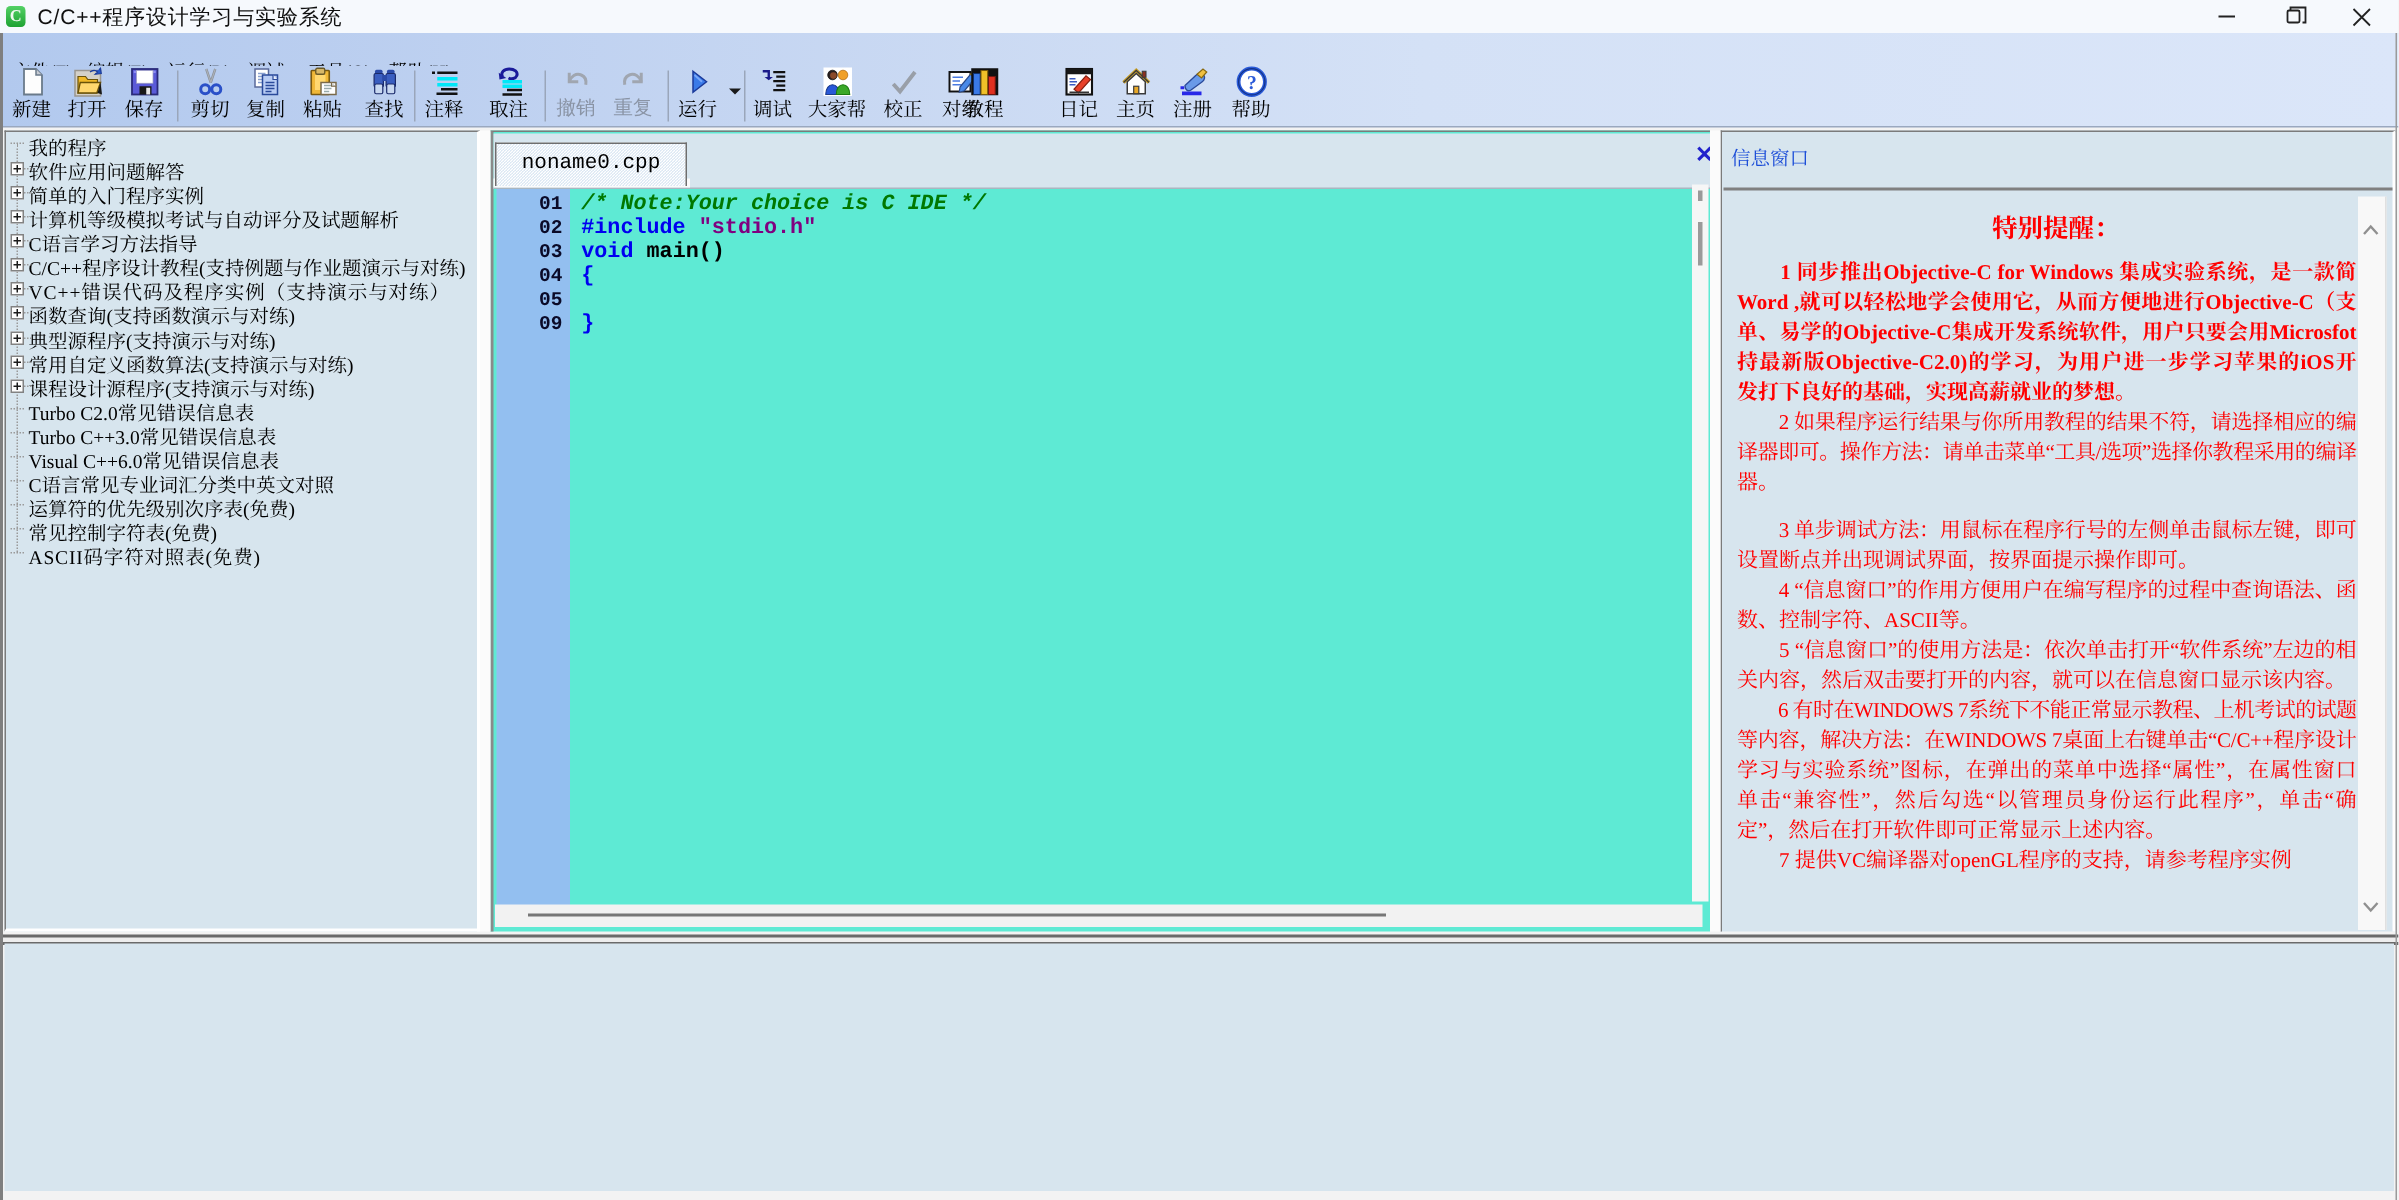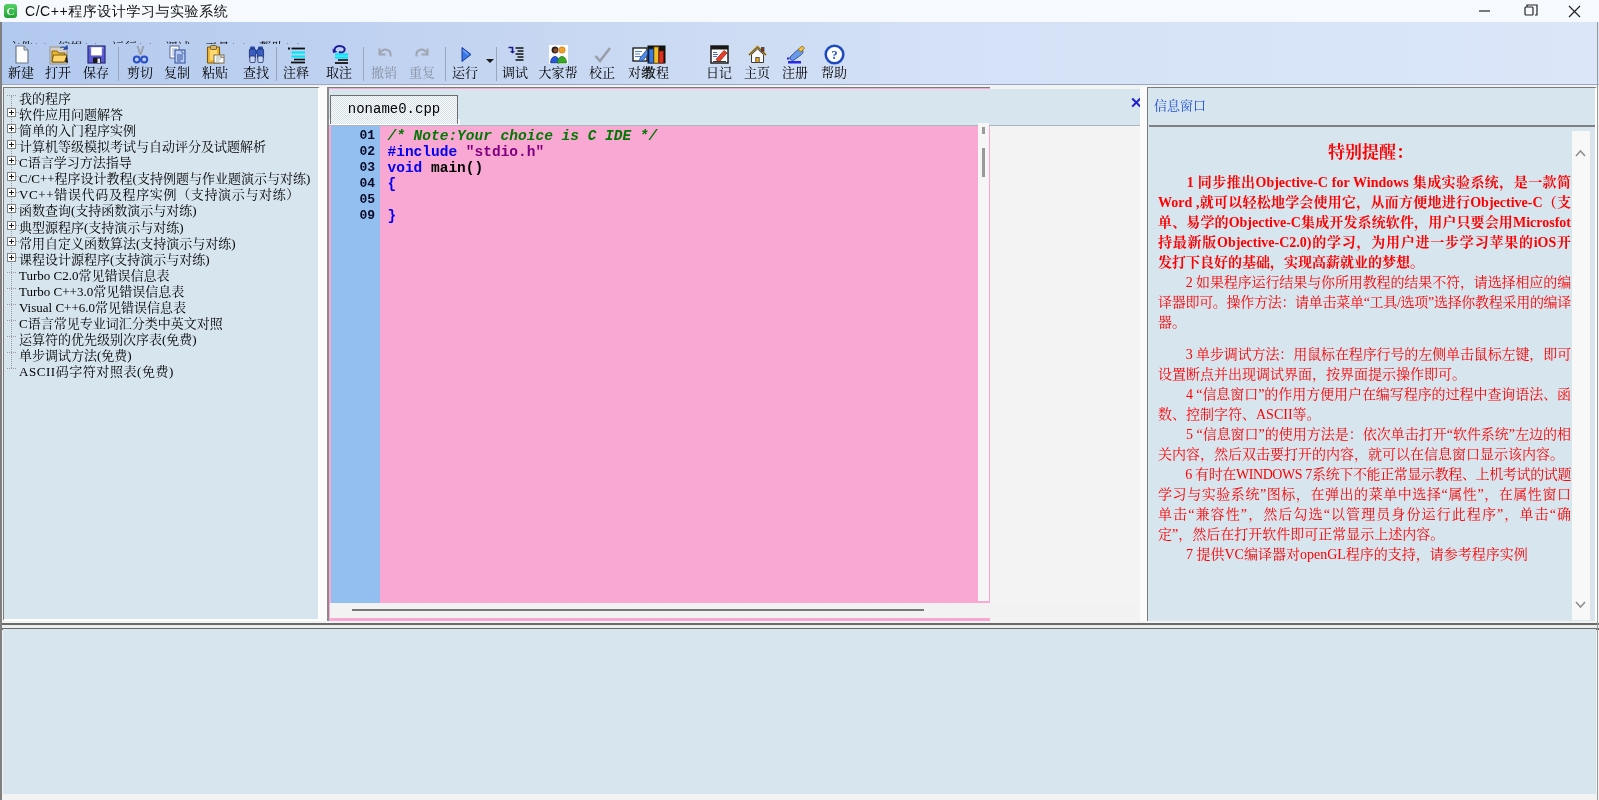--- a/index.html
+++ b/index.html
@@ -10,31 +10,31 @@
 #titleicon{position:absolute;left:4px;top:4px;width:13px;height:14px;border-radius:3px;background:linear-gradient(#53d165,#1ea233);color:#f0f8f0;font-weight:bold;font-size:11px;text-align:center;line-height:14px;font-family:"Liberation Serif",serif;}
 #titletext{position:absolute;left:25px;top:3px;font-size:14px;color:#101010;letter-spacing:0.55px;}
 .winbtn{position:absolute;top:0;width:45px;height:22px;}
 #menubar{position:absolute;left:0;top:22px;width:1599px;height:22px;background:linear-gradient(90deg,#b2c9ee 0px,#bdd0f0 300px,#cbdaf3 650px,#d4e1f6 950px,#dbe6f9 1599px);font-size:12.5px;color:#000;font-family:"Liberation Serif","Noto Serif CJK SC",serif;}
 .mi{position:absolute;top:16px;}
 #toolbar{position:absolute;left:0;top:44px;width:1599px;height:40px;background:linear-gradient(90deg,#b2c9ee 0px,#bdd0f0 300px,#cbdaf3 650px,#d4e1f6 950px,#dbe6f9 1599px);border-bottom:1px solid #9aa8bf;}
 .tbi{position:absolute;top:0px;width:56px;text-align:center;}
 .tbi svg{display:block;margin:0 auto;width:21px;height:21px;}
 .tbl{font-size:13px;color:#000;margin-top:0px;line-height:15px;font-family:"Liberation Serif","Noto Serif CJK SC",serif;}
 .tsep{position:absolute;top:3px;width:1px;height:34px;background:#9aa6ba;}
-.gray{color:#8a94a5;}
+.gray{color:#8a94a5;font-family:Liberation Mono, monospace;}
 
 #tree{position:absolute;left:3px;top:87px;width:317px;height:534px;background:#d7e5ee;border-top:1px solid #7b7b7b;border-left:1px solid #7b7b7b;border-right:2px solid #fff;border-bottom:2px solid #fff;box-sizing:border-box;font-size:13px;color:#000;font-family:"Liberation Serif","Noto Serif CJK SC",serif;}
 .trow{position:absolute;left:15px;white-space:nowrap;}
 .tbox{position:absolute;left:2.5px;width:7px;height:7px;background:#fdfdfd;border:1px solid #828282;}
 .tbox:before{content:"";position:absolute;left:1px;top:3px;width:5px;height:1px;background:#1a1a1a;}
 .tbox:after{content:"";position:absolute;left:3px;top:1px;width:1px;height:5px;background:#1a1a1a;}
 .tdash{position:absolute;left:2.5px;width:9px;height:1px;border-top:1px dotted #9a9a9a;}
 #vline{position:absolute;left:6.5px;top:8px;width:1px;height:272px;border-left:1px dotted #9a9a9a;}
 
-#editor{position:absolute;left:327px;top:87px;width:663px;height:534px;background:#f9a8d4;border-top:1px solid #7b7b7b;border-left:2px solid #8a8a8a;box-sizing:border-box;}
+#editor{position:absolute;left:327px;top:87px;width:813px;height:534px;background:#5eead4;border-top:1px solid #7b7b7b;border-left:2px solid #8a8a8a;box-sizing:border-box;}
 #tabbar{position:absolute;left:0px;top:1px;width:811px;height:37px;background:#d7e5ee;border-bottom:1px solid #aab6c0;box-sizing:border-box;}
 #tab{position:absolute;left:1px;top:6px;width:126px;height:28px;border:1px solid #6e6e6e;border-bottom:none;background-color:#fff;background-image:linear-gradient(45deg,#cfdfee 25%,transparent 25%,transparent 75%,#cfdfee 75%),linear-gradient(45deg,#cfdfee 25%,transparent 25%,transparent 75%,#cfdfee 75%);background-size:2px 2px;background-position:0 0,1px 1px;font-family:"Liberation Mono",monospace;font-size:14px;text-align:center;line-height:27px;}
 #tabx{position:absolute;left:801px;top:5px;color:#2222cc;font-size:15px;font-weight:bold;}
 #gutter{position:absolute;left:2px;top:38px;width:49px;height:478px;background:#93bff0;font-family:"Liberation Mono",monospace;font-size:13px;font-weight:bold;color:#0a0a28;}
 .gnum{position:absolute;right:5px;}
 #code{position:absolute;left:58.5px;top:39.5px;width:700px;font-family:"Liberation Mono",monospace;font-size:14.5px;font-weight:bold;line-height:16px;white-space:pre;}
 .cmt{color:#007800;font-style:italic;}
 .kw{color:#0000f0;}
 .str{color:#800080;}
 #vscroll{position:absolute;right:1px;top:35px;width:11px;height:478px;background:#f6f6f6;}
@@ -320,21 +320,21 @@
       <div class="trow" style="top:176.7px">Turbo C2.0常见错误信息表</div>
       <div class="tdash" style="top:183.7px"></div>
       <div class="trow" style="top:192.7px">Turbo C++3.0常见错误信息表</div>
       <div class="tdash" style="top:199.7px"></div>
       <div class="trow" style="top:208.8px">Visual C++6.0常见错误信息表</div>
       <div class="tdash" style="top:215.8px"></div>
       <div class="trow" style="top:224.8px">C语言常见专业词汇分类中英文对照</div>
       <div class="tdash" style="top:231.8px"></div>
       <div class="trow" style="top:240.9px">运算符的优先级别次序表(免费)</div>
       <div class="tdash" style="top:247.9px"></div>
-      <div class="trow" style="top:257.0px">单步调试方法(免费)</div>
+      <div class="trow" style="top:257.0px">常见控制字符表(免费)</div>
       <div class="tdash" style="top:264.0px"></div>
       <div class="trow" style="top:273.0px;letter-spacing:0.55px">ASCII码字符对照表(免费)</div>
       <div class="tdash" style="top:280.0px"></div>
     </div>
 <div id="editor">
   <div id="tabbar">
         <div style="position:absolute;left:0px;top:30px;width:131px;height:6px;background:#fbfbfb"></div>
         <div id="tab">noname0.cpp</div>
         <div id="tabx">✕</div>
       </div>
@@ -375,20 +375,21 @@
           <div class="tl" style="letter-spacing:-0.15px;">　　2 如果程序运行结果与你所用教程的结果不符，请选择相应的编</div>
           <div class="tl" style="letter-spacing:-0.32px;">译器即可。操作方法：请单击菜单“工具/选项”选择你教程采用的编译</div>
           <div class="" style="">器。</div>
           <div class="tl" style="letter-spacing:-0.15px;margin-top:12px;">　　3 单步调试方法：用鼠标在程序行号的左侧单击鼠标左键，即可</div>
           <div class="" style="">设置断点并出现调试界面，按界面提示操作即可。</div>
           <div class="tl" style="letter-spacing:-0.09px;">　　4 “信息窗口”的作用方便用户在编写程序的过程中查询语法、函</div>
           <div class="" style="">数、控制字符、ASCII等。</div>
           <div class="tl" style="letter-spacing:-0.04px;">　　5 “信息窗口”的使用方法是：依次单击打开“软件系统”左边的相</div>
           <div class="" style="">关内容，然后双击要打开的内容，就可以在信息窗口显示该内容。</div>
           <div class="tl" style="letter-spacing:-0.41px;">　　6 有时在WINDOWS 7系统下不能正常显示教程、上机考试的试题</div>
+          <div class="tl" style="letter-spacing:-0.18px;">等内容，解决方法：在WINDOWS 7桌面上右键单击“C/C++程序设计</div>
           <div class="tl" style="">学习与实验系统”图标，在弹出的菜单中选择“属性”，在属性窗口</div>
           <div class="tl" style="">单击“兼容性”，然后勾选“以管理员身份运行此程序”，单击“确</div>
           <div class="" style="">定”，然后在打开软件即可正常显示上述内容。</div>
           <div class="" style="">　　7 提供VC编译器对openGL程序的支持，请参考程序实例</div>
         </div>
         <div id="ivscroll">
       <svg class="chev" style="top:16px" width="13" height="13">
             <path d="M2 9 l4.5 -5 l4.5 5" fill="none" stroke="#909090" stroke-width="1.6"></path>
           </svg>
       <svg class="chev" style="top:467px" width="13" height="13">

